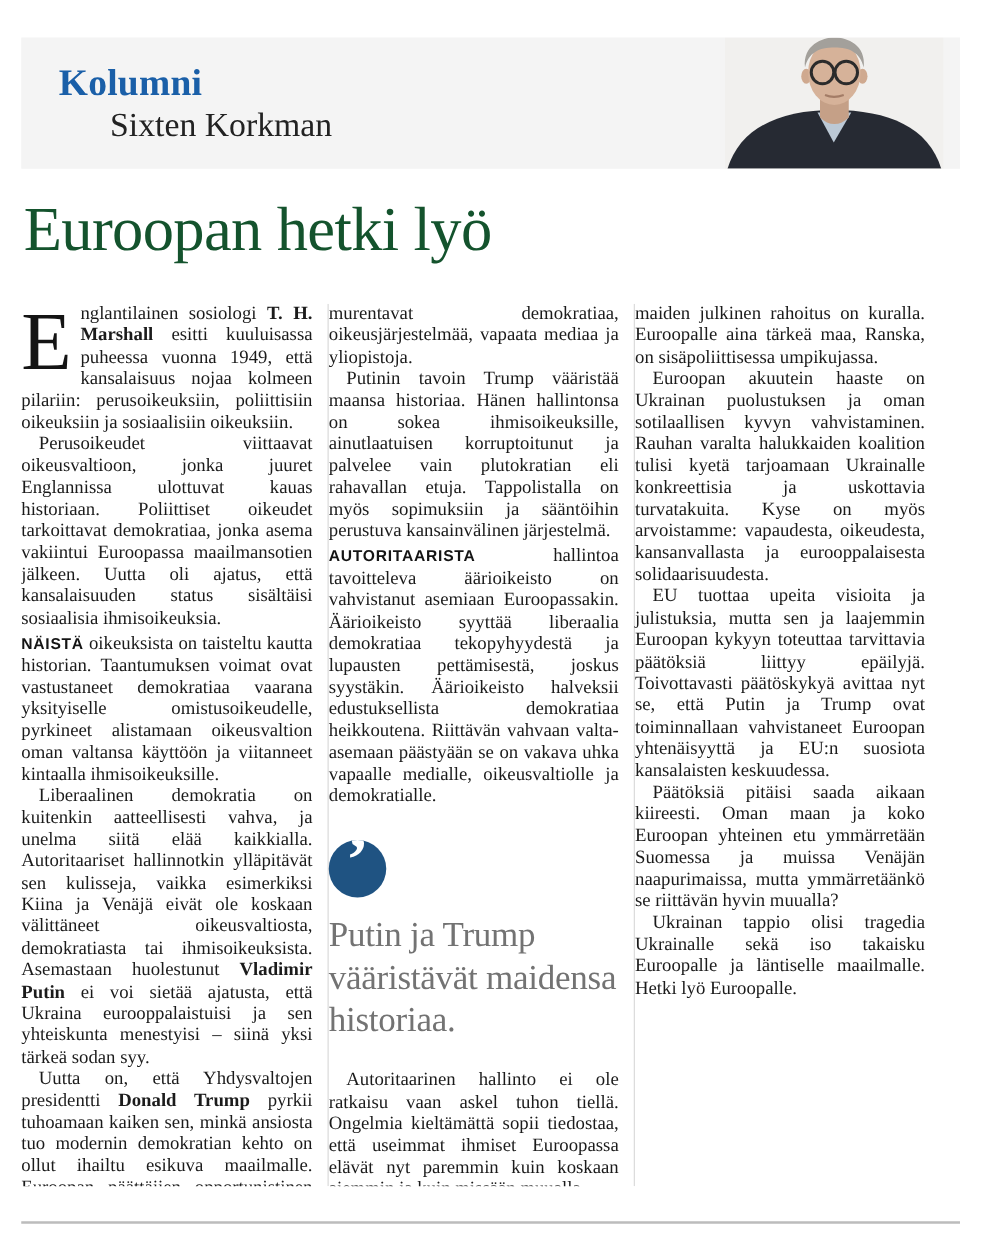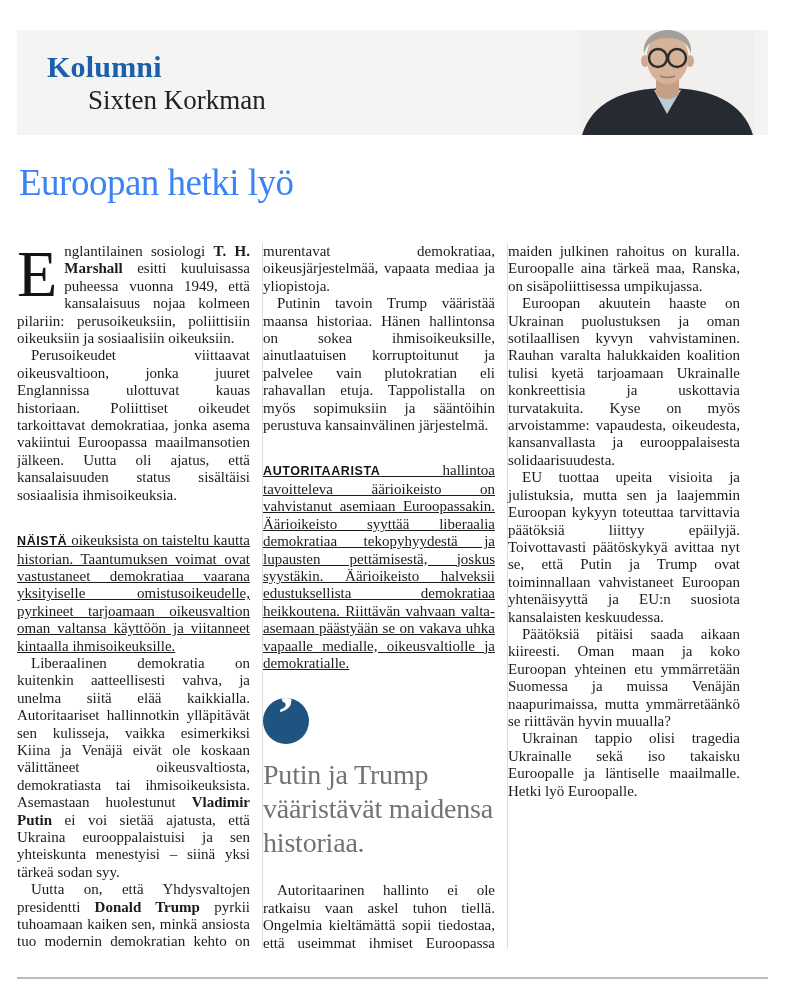--- a/index.html
+++ b/index.html
@@ -44,24 +44,24 @@
     width: 175px; height: 105px;
     overflow: hidden;
   }
 
   
   .article-title {
     margin-top: 22px;
     padding-left: 2px;
     font-family: "Liberation Serif", serif;
     font-weight: normal;
-    font-size: 37px;
+    font-size: 50px;
     line-height: 52px;
     letter-spacing: -0.5px;
-    color: #3b82f6;
+    color: #14532d;
   }
 
   
   .columns {
     margin-top: 34px;
     display: flex;
     height: 706px;
     overflow: hidden;
   }
   .col { width: 233px; flex: 0 0 233px; }
@@ -69,21 +69,21 @@
     border-left: 1px solid #dcdcdc;
     margin-left: 12px;
   }
   .body-p {
     font-size: 15px;
     line-height: 17.4px;
     text-align: justify;
     color: #1b1b1b;
   }
   .body-p.indent { text-indent: 14px; }
-  .body-p.sect { margin-top: 28px; text-decoration: underline; }
+  .body-p.sect { margin-top: 3px; }
   .sect-lead {
     font-family: "Liberation Sans", sans-serif;
     font-weight: bold;
     font-size: 12.5px;
     letter-spacing: 0.6px;
     color: #141414;
   }
   .dropcap {
     float: left;
     font-size: 66px;
@@ -167,21 +167,21 @@
     </div>
   </div>
 
   <h1 class="article-title">Euroopan hetki lyö</h1>
 
   <div class="columns">
 
     <div class="col">
       <p class="body-p"><span class="dropcap">E</span><span>nglantilainen sosiologi </span><b>T. H. Marshall</b><span> esitti kuuluisassa puheessa vuonna 1949, että kansalaisuus nojaa kolmeen pilariin: perusoikeuksiin, poliittisiin oikeuksiin ja sosiaalisiin oikeuksiin.</span></p>
       <p class="body-p indent"><span>Perusoikeudet viittaavat oikeusvaltioon, jonka juuret Englannissa ulottuvat kauas historiaan. Poliittiset oikeudet tarkoittavat demokratiaa, jonka asema vakiintui Euroopassa maailmansotien jälkeen. Uutta oli ajatus, että kansalaisuuden status sisältäisi sosiaalisia ihmisoikeuksia.</span></p>
-      <p class="body-p sect"><span class="sect-lead">NÄISTÄ</span><span> oikeuksista on taisteltu kautta historian. Taantumuksen voimat ovat vastustaneet demokratiaa vaarana yksityiselle omistusoikeudelle, pyrkineet tarjoamaan oikeusvaltion oman valtansa käyttöön ja viitanneet kintaalla ihmisoikeuksille.</span></p>
+      <p class="body-p sect"><span class="sect-lead">NÄISTÄ</span><span> oikeuksista on taisteltu kautta historian. Taantumuksen voimat ovat vastustaneet demokratiaa vaarana yksityiselle omistusoikeudelle, pyrkineet alistamaan oikeusvaltion oman valtansa käyttöön ja viitanneet kintaalla ihmisoikeuksille.</span></p>
       <p class="body-p indent"><span>Liberaalinen demokratia on kuitenkin aatteellisesti vahva, ja unelma siitä elää kaikkialla. Autoritaariset hallinnotkin ylläpitävät sen kulisseja, vaikka esimerkiksi Kiina ja Venäjä eivät ole koskaan välittäneet oikeusvaltiosta, demokratiasta tai ihmisoikeuksista. Asemastaan huolestunut </span><b>Vladimir Putin</b><span> ei voi sietää ajatusta, että Ukraina eurooppalaistuisi ja sen yhteiskunta menestyisi – siinä yksi tärkeä sodan syy.</span></p>
       <p class="body-p indent"><span>Uutta on, että Yhdysvaltojen presidentti </span><b>Donald Trump</b><span> pyrkii tuhoamaan kaiken sen, minkä ansiosta tuo modernin demokratian kehto on ollut ihailtu esikuva maailmalle. Euroopan päättäjien opportunistinen Trumpin imartelu ei voi eikä saa peittää sitä, että hänen toimensa</span></p>
     </div>
 
     <div class="col">
       <p class="body-p"><span>murentavat demokratiaa, oikeusjärjestelmää, vapaata mediaa ja yliopistoja.</span></p>
       <p class="body-p indent"><span>Putinin tavoin Trump vääristää maansa historiaa. Hänen hallintonsa on sokea ihmisoikeuksille, ainutlaatuisen korruptoitunut ja palvelee vain plutokratian eli rahavallan etuja. Tappolistalla on myös sopimuksiin ja sääntöihin perustuva kansainvälinen järjestelmä.</span></p>
       <p class="body-p sect"><span class="sect-lead">AUTORITAARISTA</span><span> hallintoa tavoitteleva äärioikeisto on vahvistanut asemiaan Euroopassakin. Äärioikeisto syyttää liberaalia demokratiaa tekopyhyydestä ja lupausten pettämisestä, joskus syystäkin. Äärioikeisto halveksii edustuksellista demokratiaa heikkoutena. Riittävän vahvaan valta-asemaan päästyään se on vakava uhka vapaalle medialle, oikeusvaltiolle ja demokratialle.</span></p>
 
       <div class="pullquote">

